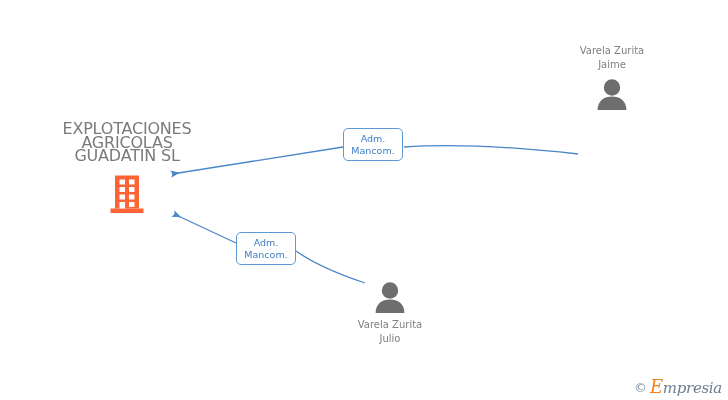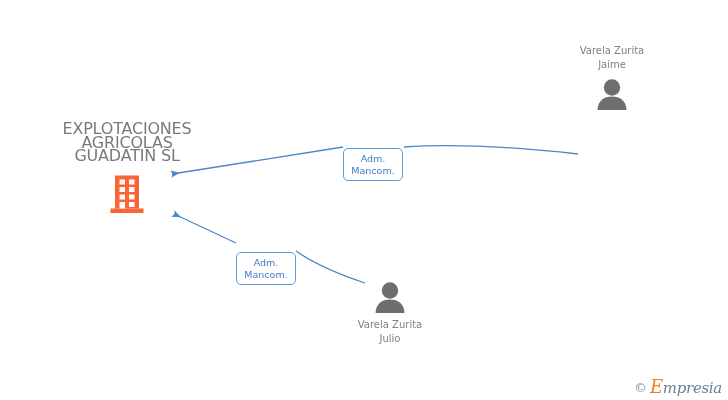--- a/index.html
+++ b/index.html
@@ -87,21 +87,20 @@
     border-radius: 5px;
     text-align: center;
     font-family: "DejaVu Sans", sans-serif;
     font-size: 9.5px;
     line-height: 12px;
     color: #3f7dc4;
     padding: 4px 2px 4px 2px;
     white-space: pre-line;
     box-shadow: 0 0 0 0 rgba(0,0,0,0);
     z-index: 5;
-    margin-top: 20px;
   }
   .rel-box.r1 {
     left: 343px;
     top: 128px;
     width: 60px;
     height: 33px;
   }
   .rel-box.r2 {
     left: 236px;
     top: 232px;

